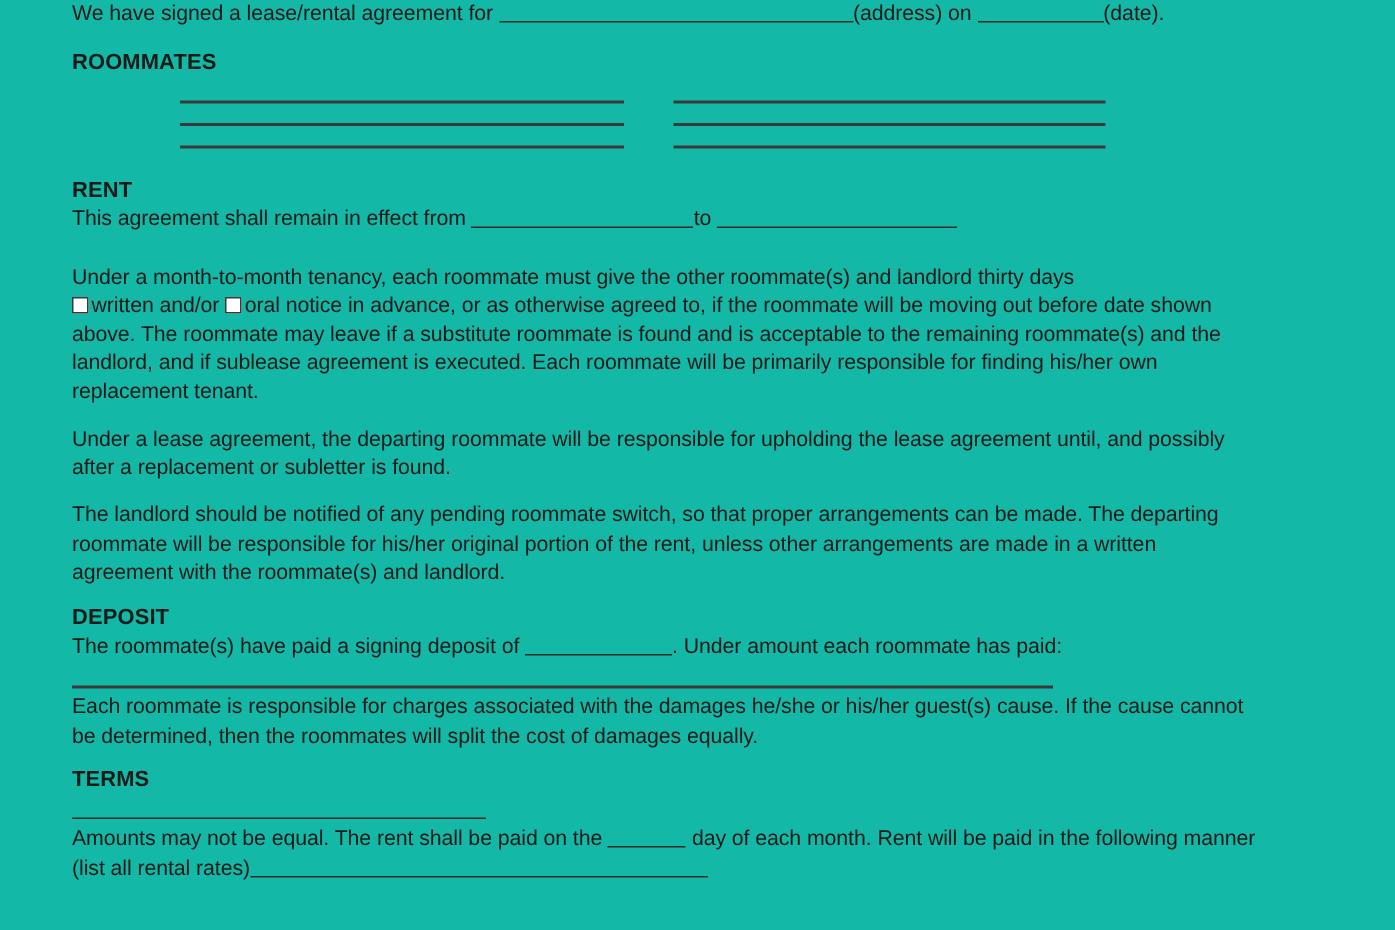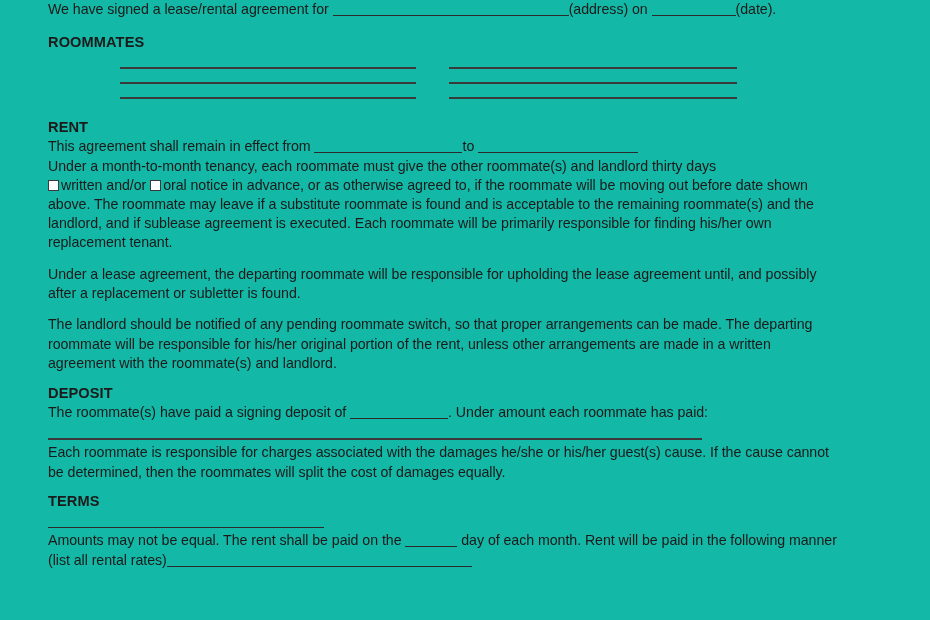--- a/index.html
+++ b/index.html
@@ -24,20 +24,21 @@
   }
   .para {
     font-size: 14.2px;
     line-height: 19.4px;
     margin: 0;
     text-align: left;
     letter-spacing: -0.05px;
   }
   .para.tight {
     line-height: 19.2px;
+    margin-top: 19px;
   }
   .heading {
     font-size: 14.6px;
     font-weight: bold;
     line-height: 19.4px;
     margin: 0;
     letter-spacing: 0.1px;
   }
   .heading.slant {
   }

